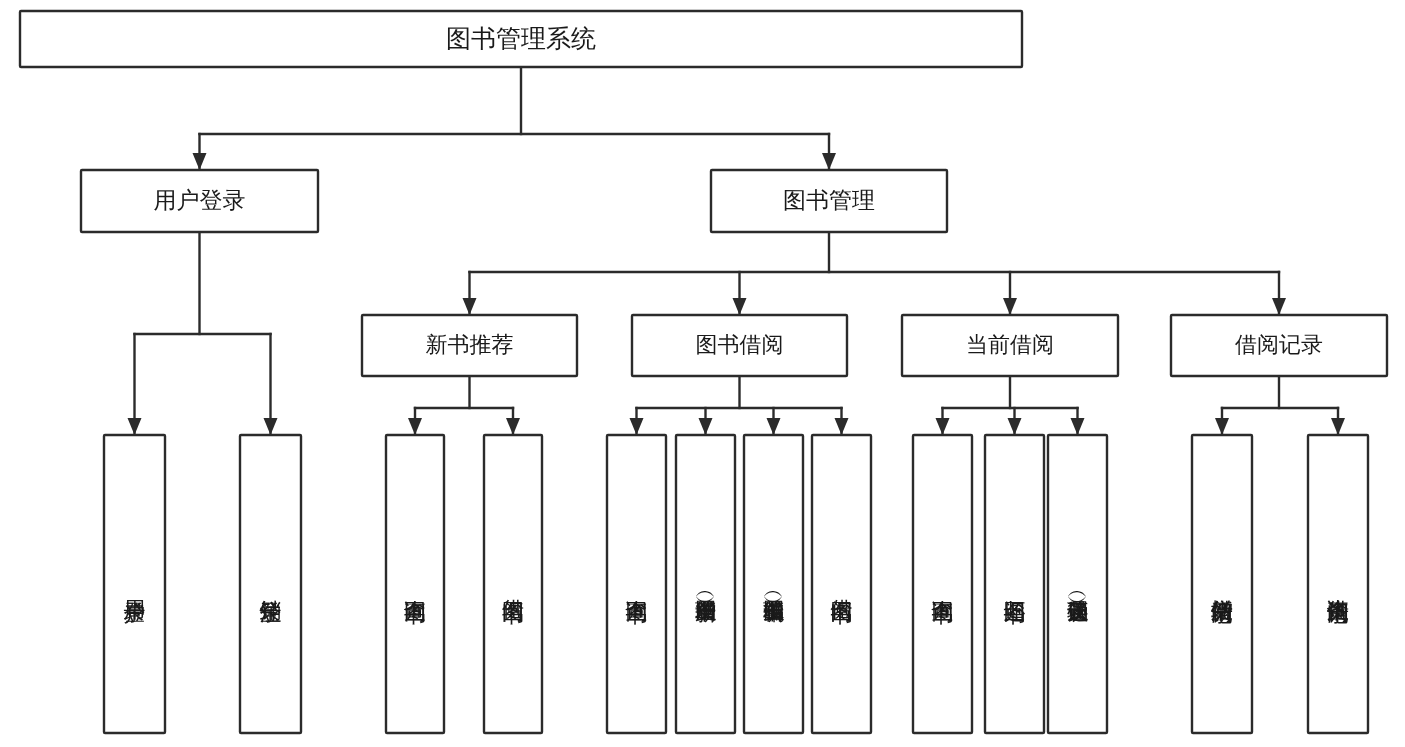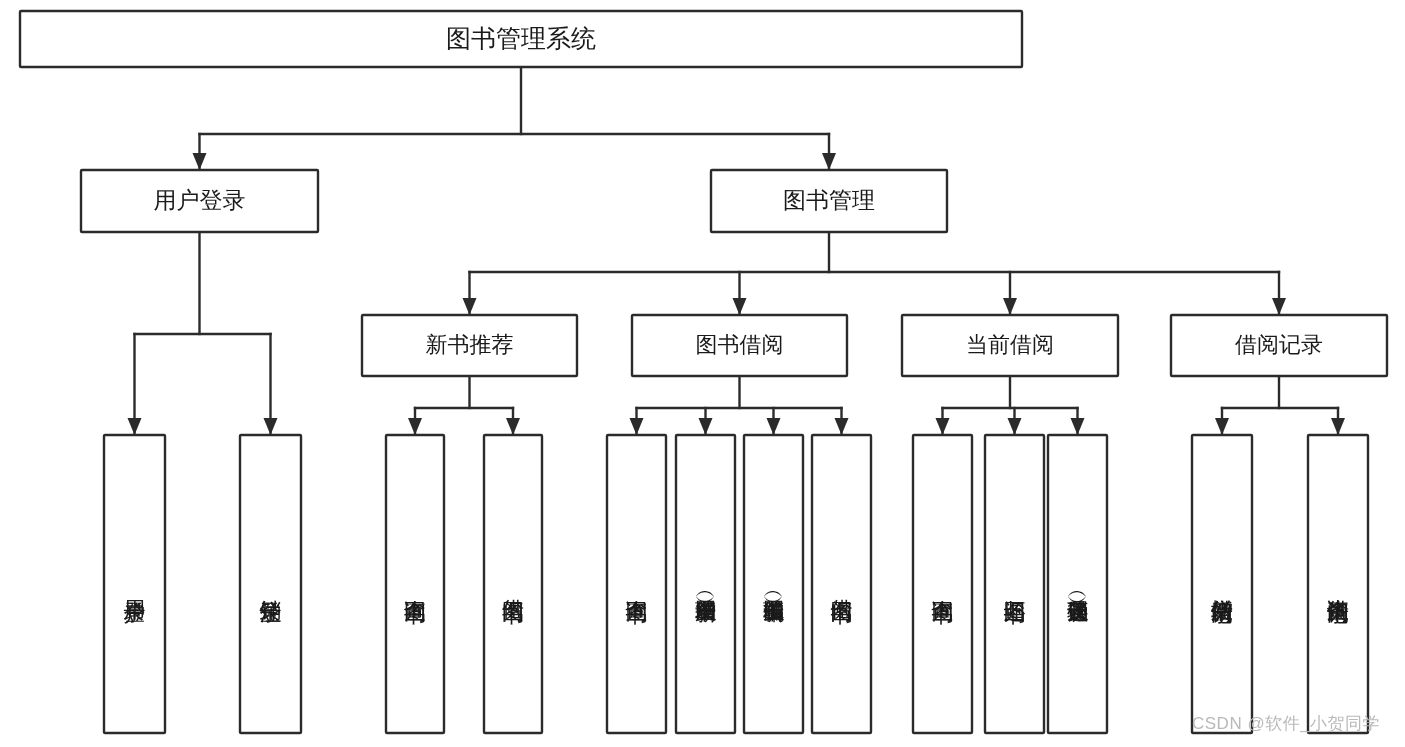--- a/index.html
+++ b/index.html
@@ -144,14 +144,13 @@
       <div class="leaf-label-wrap" style="left: 607px; top: 435px; width: 59px; height: 298px;">查询图书</div>
       <div class="leaf-label-wrap tight" style="left: 676px; top: 435px; width: 59px; height: 298px;">新增图书（管理员）</div>
       <div class="leaf-label-wrap tight" style="left: 744px; top: 435px; width: 59px; height: 298px;">编辑图书（管理员）</div>
       <div class="leaf-label-wrap" style="left: 812px; top: 435px; width: 59px; height: 298px;">借阅图书</div>
       <div class="leaf-label-wrap" style="left: 913px; top: 435px; width: 59px; height: 298px;">查询图书</div>
       <div class="leaf-label-wrap" style="left: 985px; top: 435px; width: 59px; height: 298px;">归还图书</div>
       <div class="leaf-label-wrap tight" style="left: 1048px; top: 435px; width: 59px; height: 298px;">确认归还（管理员）</div>
       <div class="leaf-label-wrap" style="left: 1192px; top: 435px; width: 60px; height: 298px;">新增借阅记录</div>
       <div class="leaf-label-wrap" style="left: 1308px; top: 435px; width: 60px; height: 298px;">查询借阅记录</div>
     </div>
-  <div class="watermark">CSDN @软件_小贺同学</div>
 </div>
 
 </body></html>

